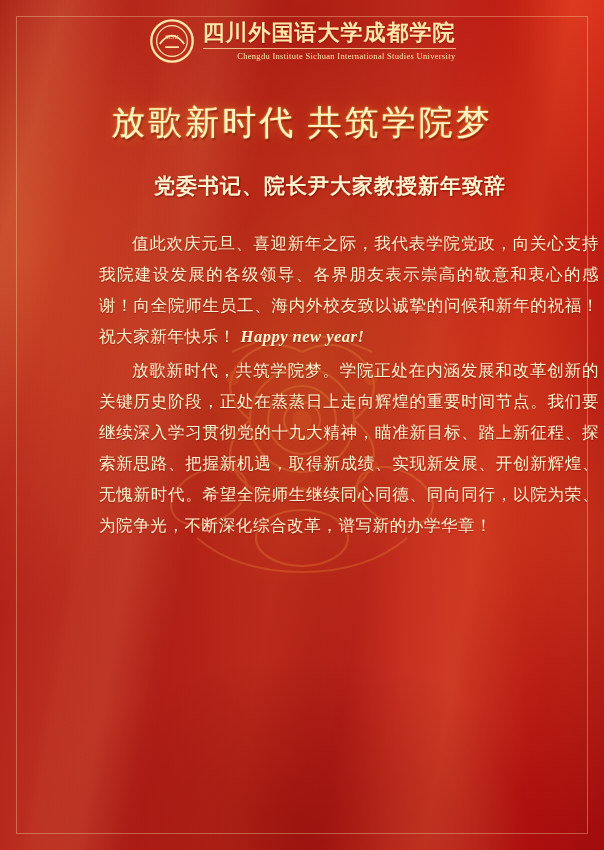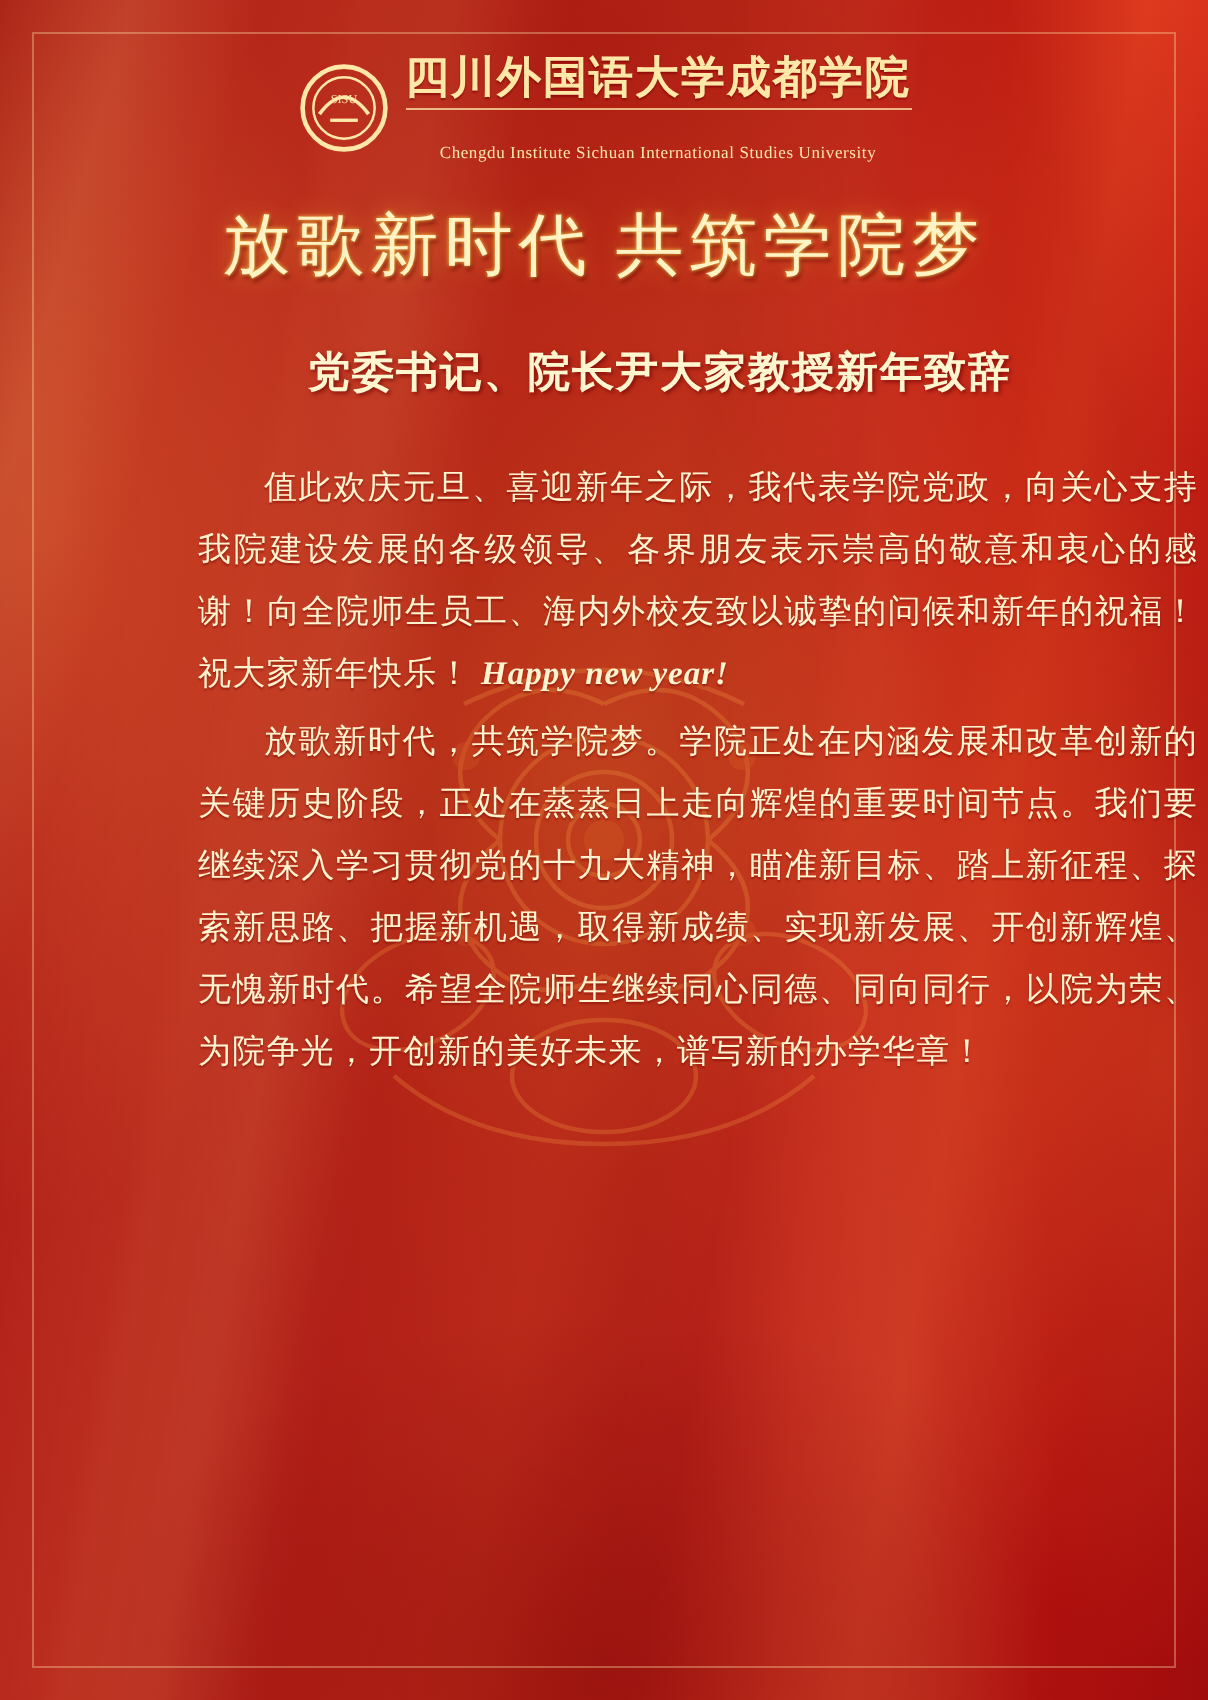--- a/index.html
+++ b/index.html
@@ -65,21 +65,21 @@
     left: 16px;
     top: 16px;
     right: 16px;
     bottom: 16px;
     border: 1px solid rgba(255,225,170,0.35);
     pointer-events: none;
   }
 
   .logo-wrap {
     position: absolute;
-    top: 28px;
+    top: 18px;
     left: 0;
     width: 100%;
     display: flex;
     align-items: center;
     justify-content: center;
     gap: 8px;
   }
   .logo-mark {
     width: 46px;
     height: 46px;
@@ -99,23 +99,23 @@
     letter-spacing: 1px;
     text-shadow: 0 1px 1px rgba(120,0,0,0.6);
   }
   .logo-en {
     margin-top: 4px;
     font-family: "Liberation Serif", serif;
     font-size: 8.5px;
     color: #ffe7a8;
     letter-spacing: 0.3px;
     border-top: 1px solid rgba(255,231,168,0.75);
-    padding-top: 17px;
-    width: 100%;
-    text-align: center;
+    padding-top: 3px;
+    width: 100%;
+    text-align: right;
   }
 
   .title {
     position: absolute;
     top: 100px;
     width: 100%;
     text-align: center;
     font-size: 34px;
     font-weight: normal;
     letter-spacing: 3px;
@@ -214,16 +214,16 @@
       <div class="logo-cn">四川外国语大学成都学院</div>
       <div class="logo-en">Chengdu Institute Sichuan International Studies University</div>
     </div>
   </div>
 
   <div class="title">放歌新时代  共筑学院梦</div>
   <div class="subtitle">党委书记、院长尹大家教授新年致辞</div>
 
   <div class="body-text">
     <p><span>值此欢庆元旦、喜迎新年之际，我代表学院党政，向关心支持我院建设发展的各级领导、各界朋友表示崇高的敬意和衷心的感谢！向全院师生员工、海内外校友致以诚挚的问候和新年的祝福！祝大家新年快乐！</span>&nbsp;<span class="en-greet">Happy new year!</span></p>
-    <p>放歌新时代，共筑学院梦。学院正处在内涵发展和改革创新的关键历史阶段，正处在蒸蒸日上走向辉煌的重要时间节点。我们要继续深入学习贯彻党的十九大精神，瞄准新目标、踏上新征程、探索新思路、把握新机遇，取得新成绩、实现新发展、开创新辉煌、无愧新时代。希望全院师生继续同心同德、同向同行，以院为荣、为院争光，开创新的美好未来，谱写新的办学华章！</p>
+    <p>放歌新时代，共筑学院梦。学院正处在内涵发展和改革创新的关键历史阶段，正处在蒸蒸日上走向辉煌的重要时间节点。我们要继续深入学习贯彻党的十九大精神，瞄准新目标、踏上新征程、探索新思路、把握新机遇，取得新成绩、实现新发展、开创新辉煌、无愧新时代。希望全院师生继续同心同德、同向同行，以院为荣、为院争光，不断深化综合改革，谱写新的办学华章！</p>
   </div>
 
 </div>
 
 </body></html>

